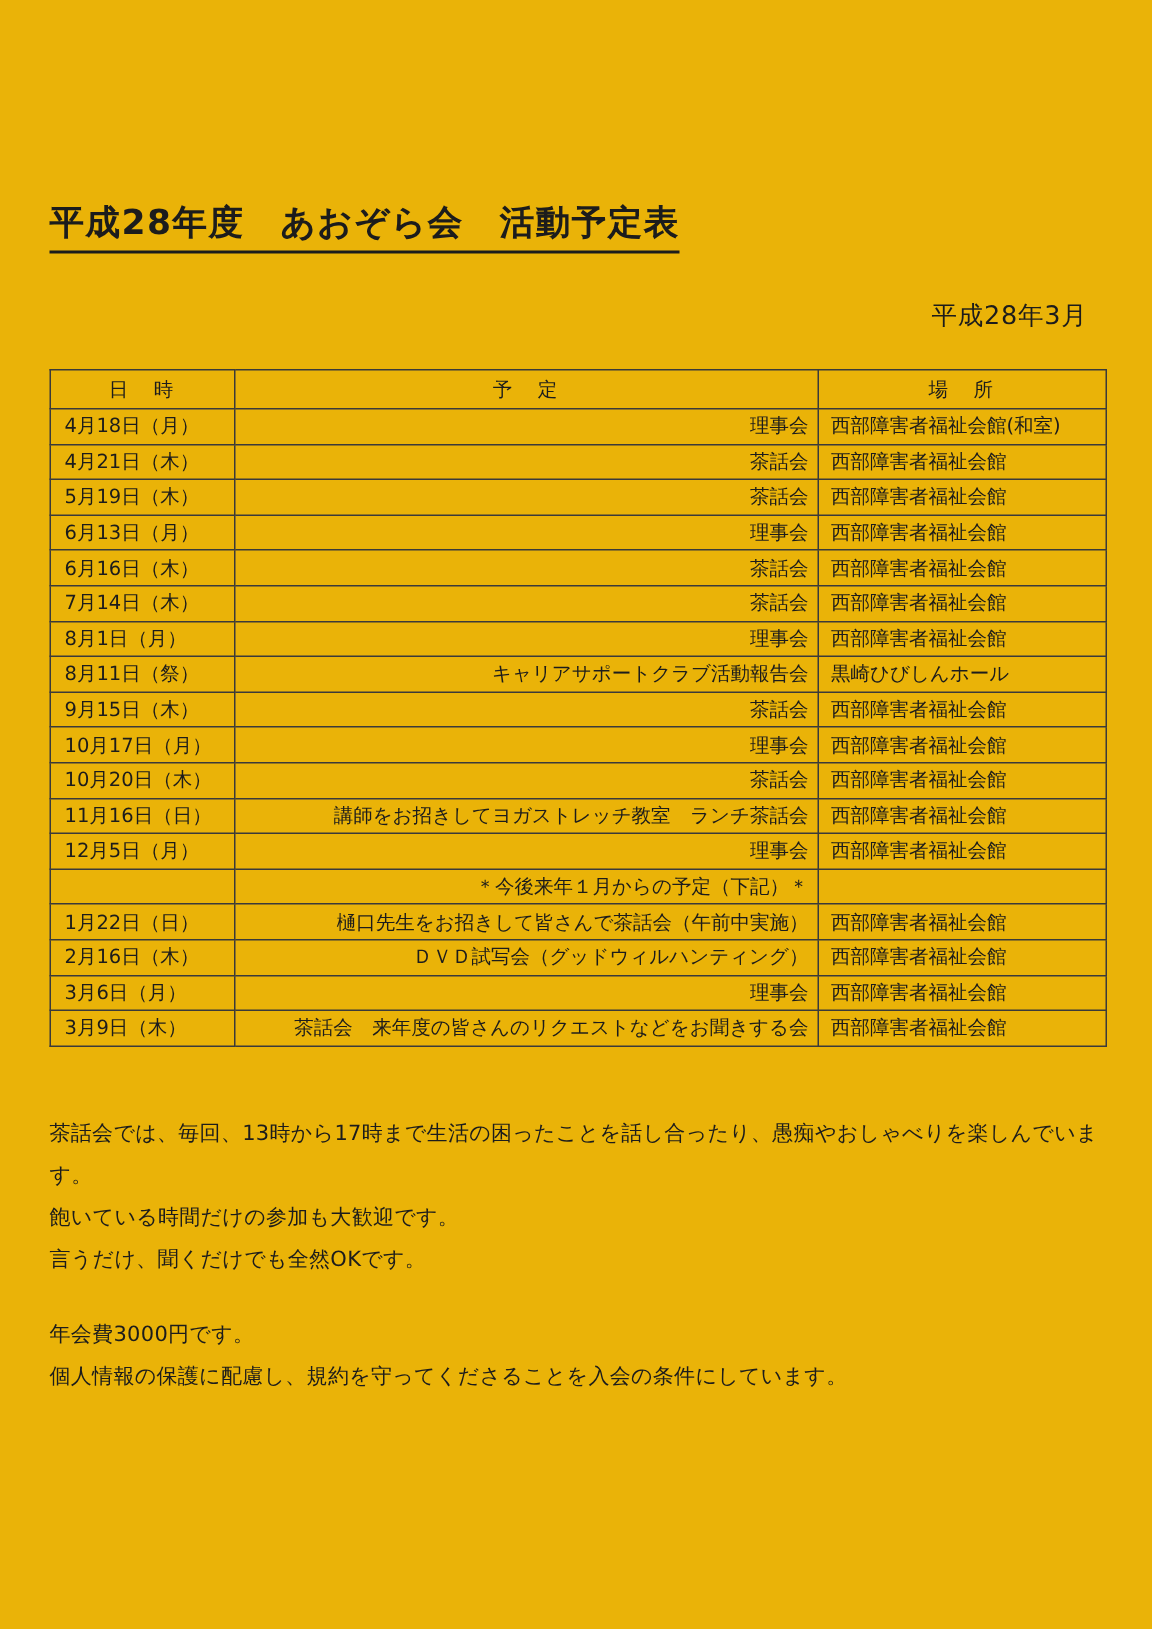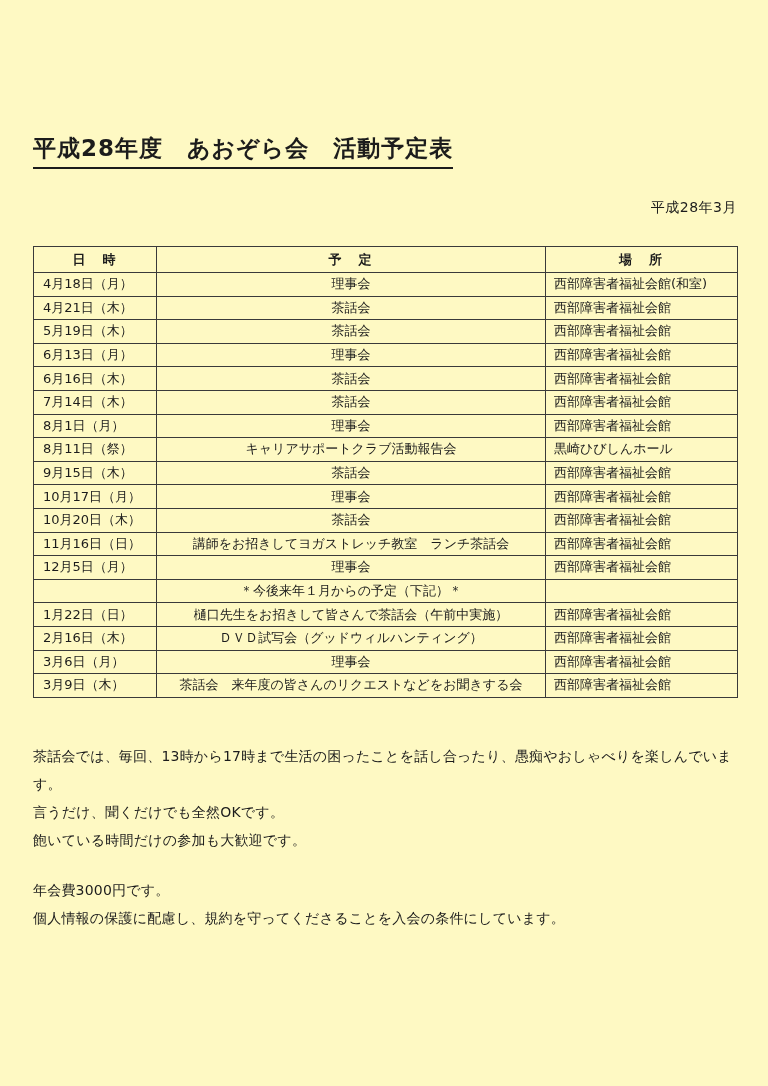--- a/index.html
+++ b/index.html
@@ -5,71 +5,71 @@
   html, body {
     margin: 0;
     padding: 0;
     background: #e8e8e8;
   }
   .page {
     position: relative;
     width: 768px;
     height: 1086px;
     margin: 0 auto;
-    background: #fef9c3;
+    background: #eab308;
     color: #1c1c1c;
     font-family: "DejaVu Sans", "Liberation Sans", sans-serif;
     overflow: hidden;
   }
   .doc-title {
     position: absolute;
     left: 33px;
     top: 133px;
     font-size: 23px;
     font-weight: 600;
     letter-spacing: 1px;
     padding-bottom: 3px;
     border-bottom: 2px solid #1c1c1c;
     white-space: nowrap;
   }
   .date-note {
     position: absolute;
-    right: 31px;
+    right: 43px;
     top: 199px;
-    font-size: 14px;
+    font-size: 17px;
     letter-spacing: 0.5px;
   }
   table.schedule-table {
     position: absolute;
     left: 33px;
     top: 246px;
     width: 704px;
     border-collapse: collapse;
     table-layout: fixed;
     font-size: 13px;
   }
   .schedule-table th,
   .schedule-table td {
     border: 1px solid #3a3a3a;
     padding: 0 6px;
     overflow: hidden;
     white-space: nowrap;
   }
   .schedule-table th {
     height: 25px;
-    font-weight: 700;
+    font-weight: 400;
     text-align: center;
     letter-spacing: 2px;
   }
   .schedule-table td {
     height: 22.6px;
     margin-top: 20px;
   }
   .schedule-table td.c0 { text-align: left; padding-left: 9px; }
-  .schedule-table td.c1 { text-align: center; }
+  .schedule-table td.c1 { text-align: right; }
   .schedule-table td.c2 { text-align: left; padding-left: 8px; }
   .notes {
     position: absolute;
     left: 33px;
     width: 712px;
     font-size: 14px;
     line-height: 28px;
     letter-spacing: 0.2px;
   }
   .notes-1 { top: 742px; }
@@ -186,22 +186,22 @@
         <tr>
           <td class="c0">3月9日（木）</td>
           <td class="c1">茶話会　来年度の皆さんのリクエストなどをお聞きする会</td>
           <td class="c2">西部障害者福祉会館</td>
         </tr>
       </tbody>
   </table>
 
   <div class="notes notes-1">
     <div>茶話会では、毎回、13時から17時まで生活の困ったことを話し合ったり、愚痴やおしゃべりを楽しんでいます。</div>
+    <div>飽いている時間だけの参加も大歓迎です。</div>
     <div>言うだけ、聞くだけでも全然OKです。</div>
-    <div>飽いている時間だけの参加も大歓迎です。</div>
   </div>
 
   <div class="notes notes-2">
     <div>年会費3000円です。</div>
     <div>個人情報の保護に配慮し、規約を守ってくださることを入会の条件にしています。</div>
   </div>
 
 </div>
 
 </body></html>

